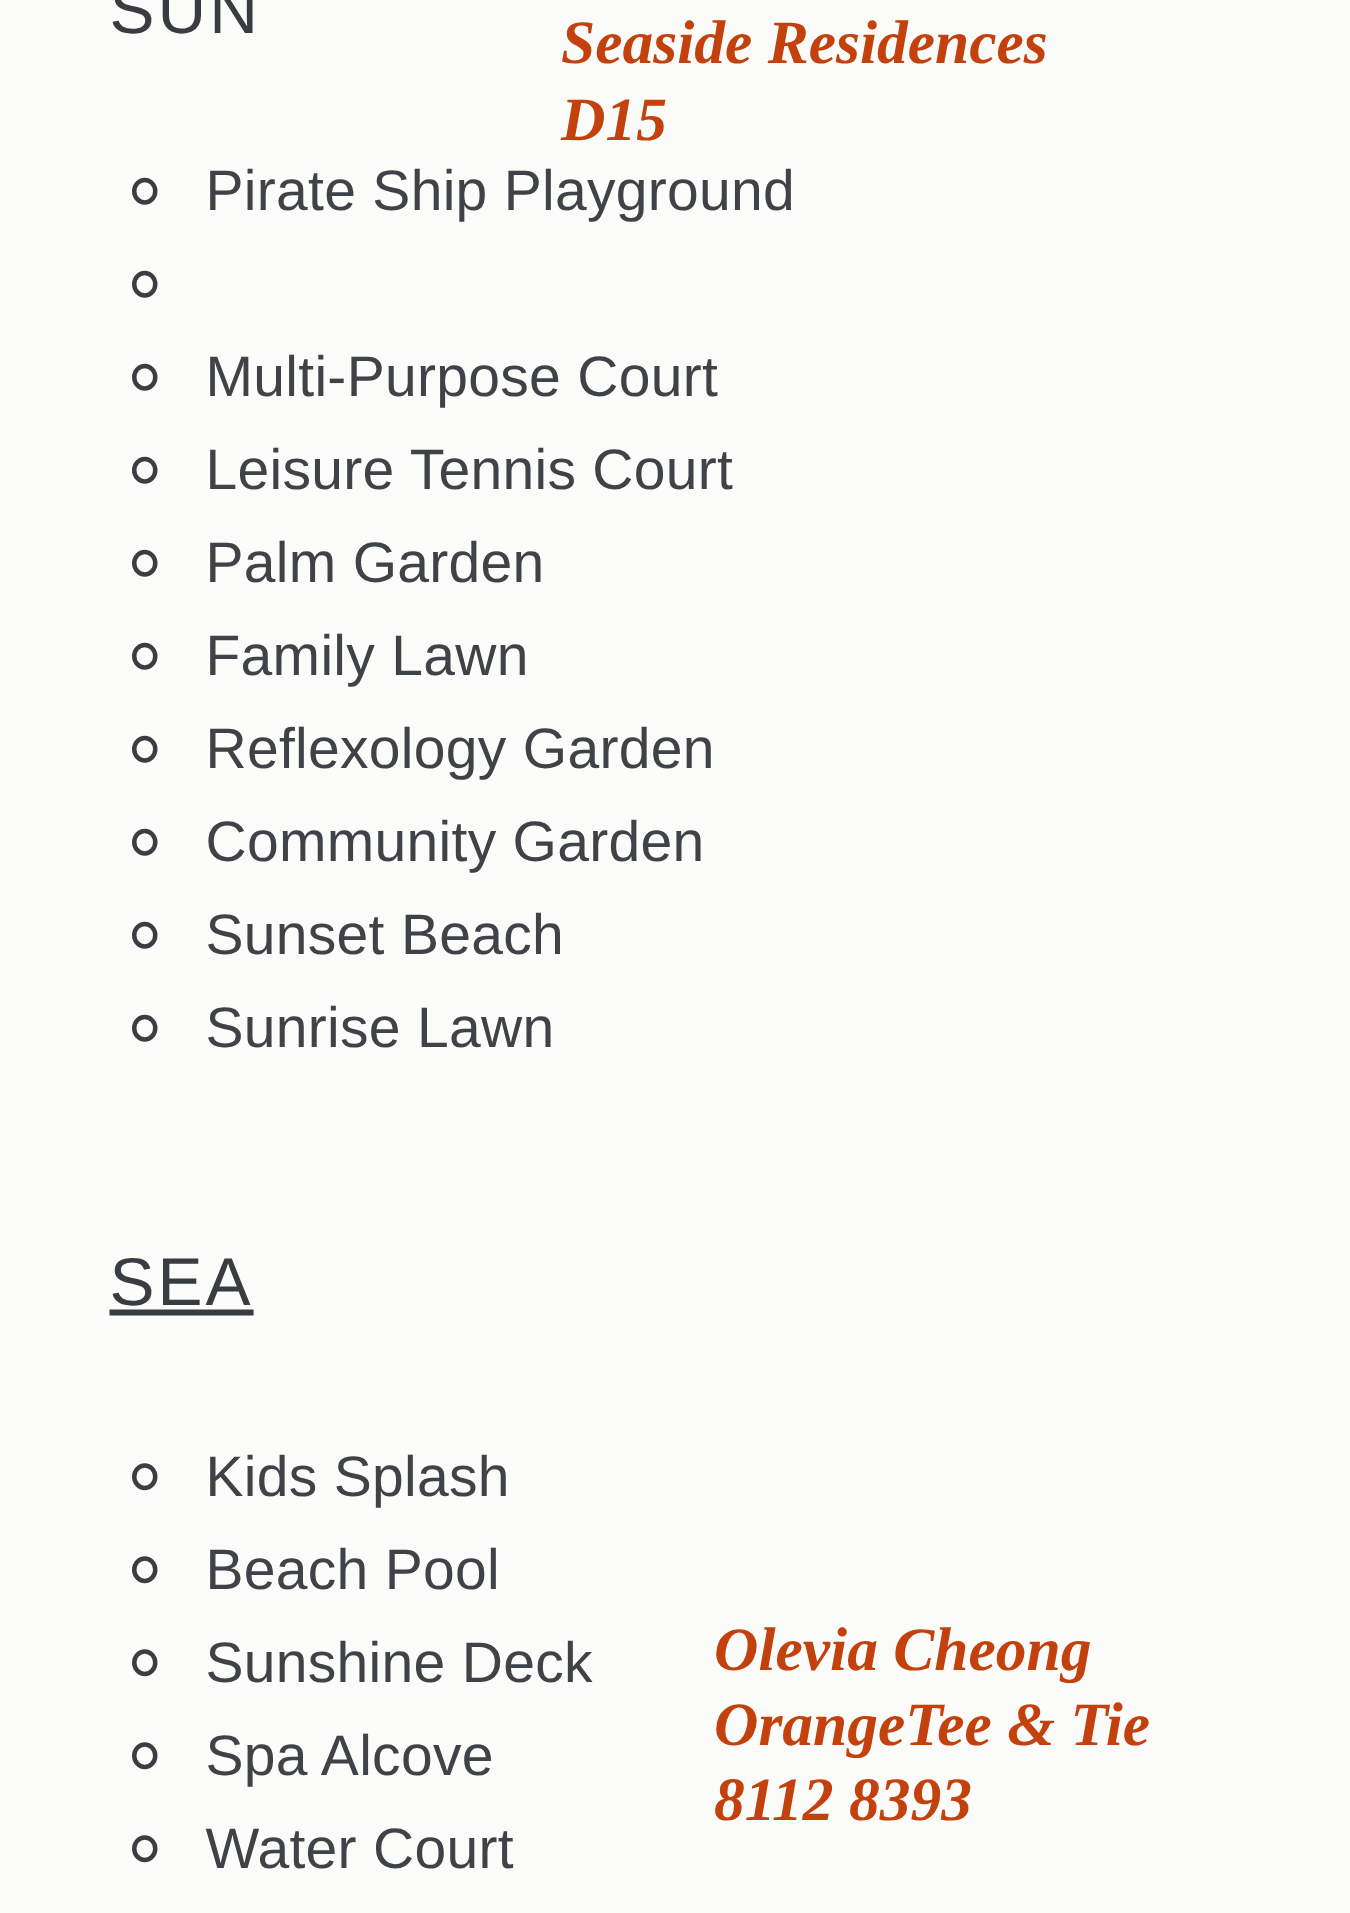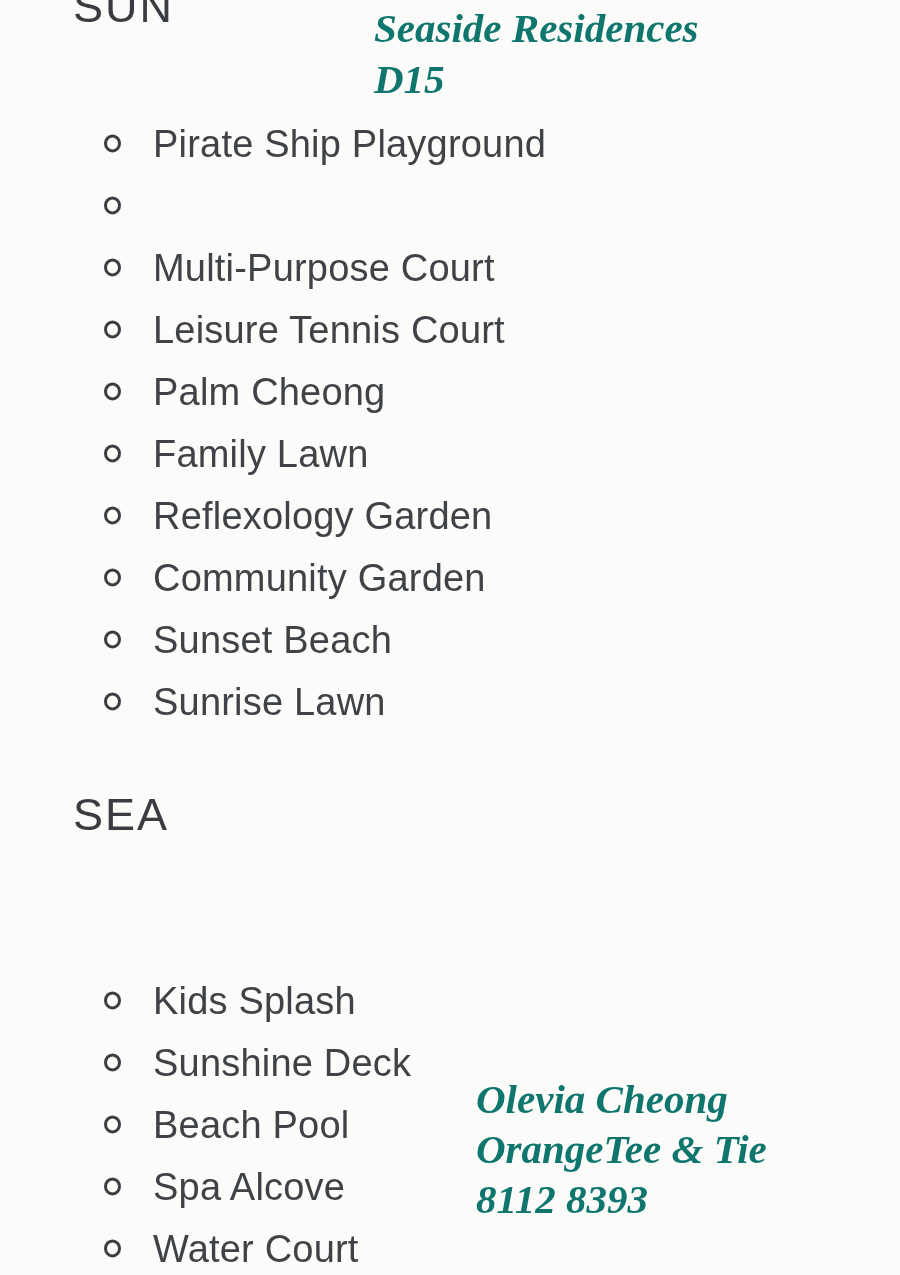--- a/index.html
+++ b/index.html
@@ -19,26 +19,26 @@
     left: 73px;
     margin: 0;
     font-size: 45px;
     line-height: 45px;
     font-weight: 400;
     letter-spacing: 2px;
     color: #393d41;
     white-space: nowrap;
   }
   #heading-sun { top: -16px; }
-  #heading-sea { top: 792px; }
+  #heading-sea { top: 832px; text-decoration: underline; }
 
   ul.amenity-list {
     position: absolute;
     left: 0;
-    margin: 16px;
+    margin: 0;
     padding: 0;
     list-style: none;
     width: 800px;
   }
   #list-sun { top: 97px; }
   #list-sea { top: 954px; }
 
   ul.amenity-list li {
     position: relative;
     height: 62px;
@@ -60,21 +60,21 @@
     border-radius: 50%;
     box-sizing: content-box;
   }
 
   .watermark {
     position: absolute;
     margin: 0;
     font-family: "Liberation Serif", serif;
     font-style: italic;
     font-weight: 700;
-    color: #0f766e;
+    color: #c2410c;
     white-space: nowrap;
   }
   #watermark-project {
     left: 374px;
     top: 3px;
     font-size: 41px;
     line-height: 51px;
   }
   #watermark-agent {
     left: 476px;
@@ -104,21 +104,21 @@
   <li>
     <span class="bullet"></span>
     <span>Multi-Purpose Court</span>
   </li>
   <li>
     <span class="bullet"></span>
     <span>Leisure Tennis Court</span>
   </li>
   <li>
     <span class="bullet"></span>
-    <span>Palm Cheong</span>
+    <span>Palm Garden</span>
   </li>
   <li>
     <span class="bullet"></span>
     <span>Family Lawn</span>
   </li>
   <li>
     <span class="bullet"></span>
     <span>Reflexology Garden</span>
   </li>
   <li>
@@ -137,25 +137,25 @@
 
 <h2 class="section-heading" id="heading-sea">SEA</h2>
 
 <ul class="amenity-list" id="list-sea">
   <li>
     <span class="bullet"></span>
     <span>Kids Splash</span>
   </li>
   <li>
     <span class="bullet"></span>
-    <span>Sunshine Deck</span>
+    <span>Beach Pool</span>
   </li>
   <li>
     <span class="bullet"></span>
-    <span>Beach Pool</span>
+    <span>Sunshine Deck</span>
   </li>
   <li>
     <span class="bullet"></span>
     <span>Spa Alcove</span>
   </li>
   <li>
     <span class="bullet"></span>
     <span>Water Court</span>
   </li>
   <li>

